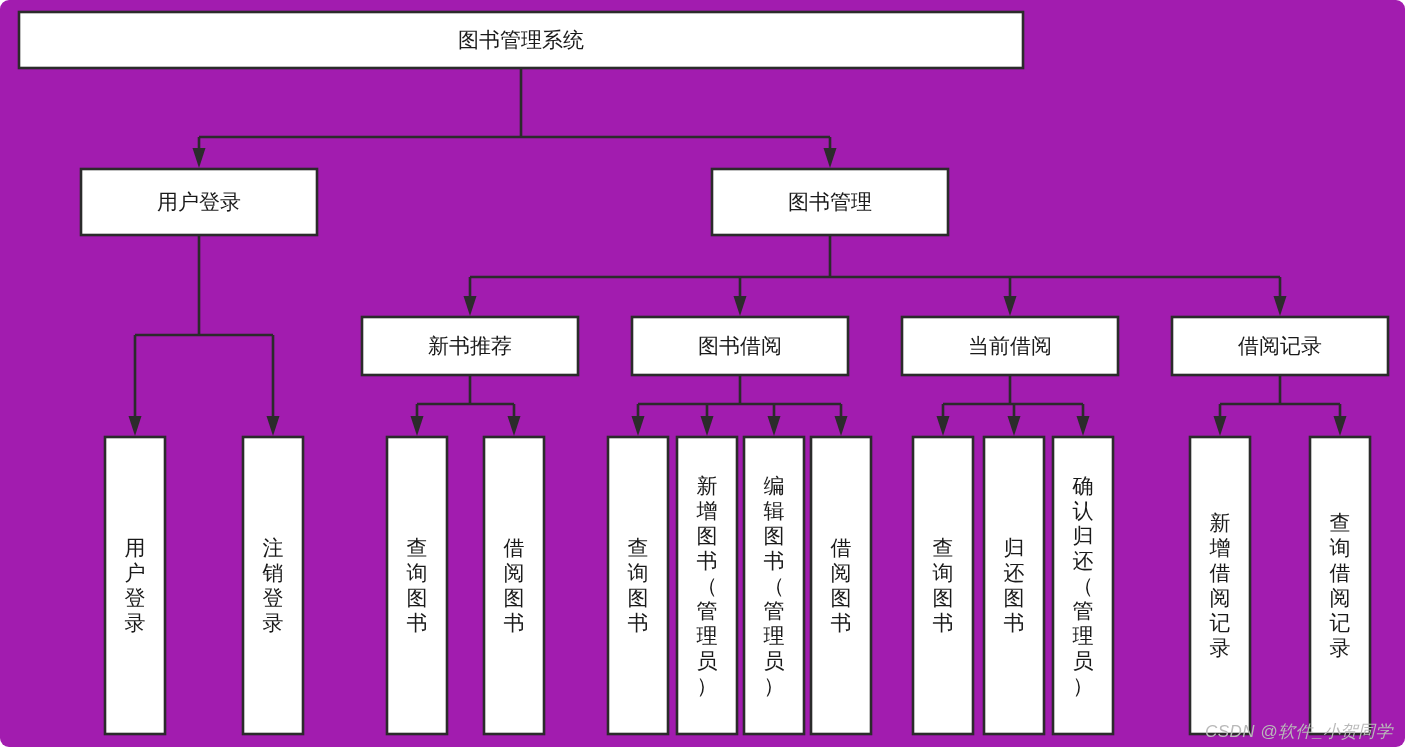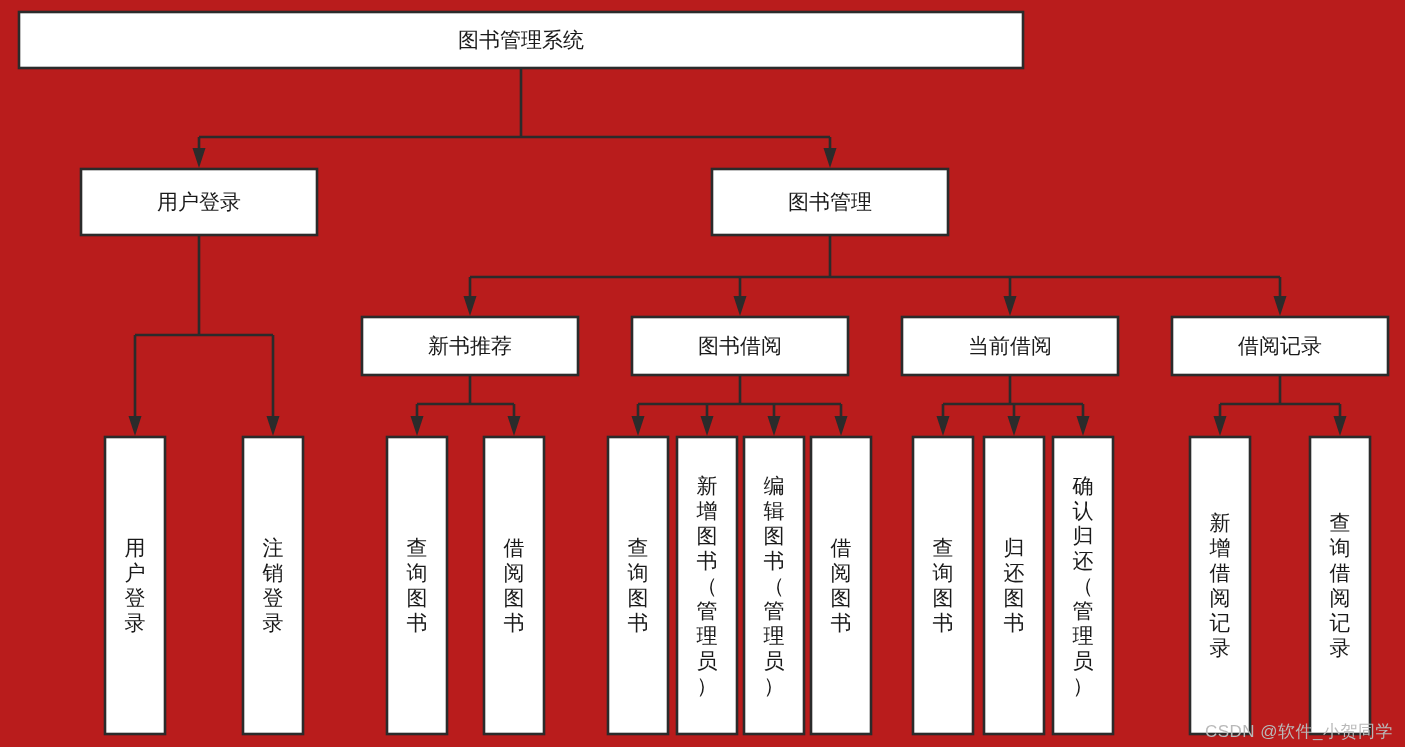--- a/index.html
+++ b/index.html
@@ -11,21 +11,22 @@
   body {
     width: 1405px;
     height: 747px;
     font-family: "Liberation Sans", "DejaVu Sans", sans-serif;
     overflow: hidden;
   }
   #diagram-root {
     position: relative;
     width: 1405px;
     height: 747px;
-    background: #b91c1c;
+    background: #a21caf;
+    border-radius: 9px;
   }
   svg.diagram-canvas {
     position: absolute;
     left: 0;
     top: 0;
     width: 1405px;
     height: 747px;
     display: block;
   }
   .node-box {
@@ -59,20 +60,21 @@
   .watermark {
     position: absolute;
     right: 12px;
     bottom: 4px;
     font-family: "Liberation Sans", "DejaVu Sans", sans-serif;
     font-size: 17px;
     color: #b9b9b9;
     letter-spacing: 0.5px;
     white-space: nowrap;
     user-select: none;
+    font-style: italic;
   }
 </style>
 </head>
 <body>
 
 <div id="diagram-root">
   <svg class="diagram-canvas" id="diagram-svg" viewBox="0 0 1405 747" xmlns="http://www.w3.org/2000/svg">
       <g>
         <g>
           <path class="connector" d="M 521 68 L 521 137"></path>

